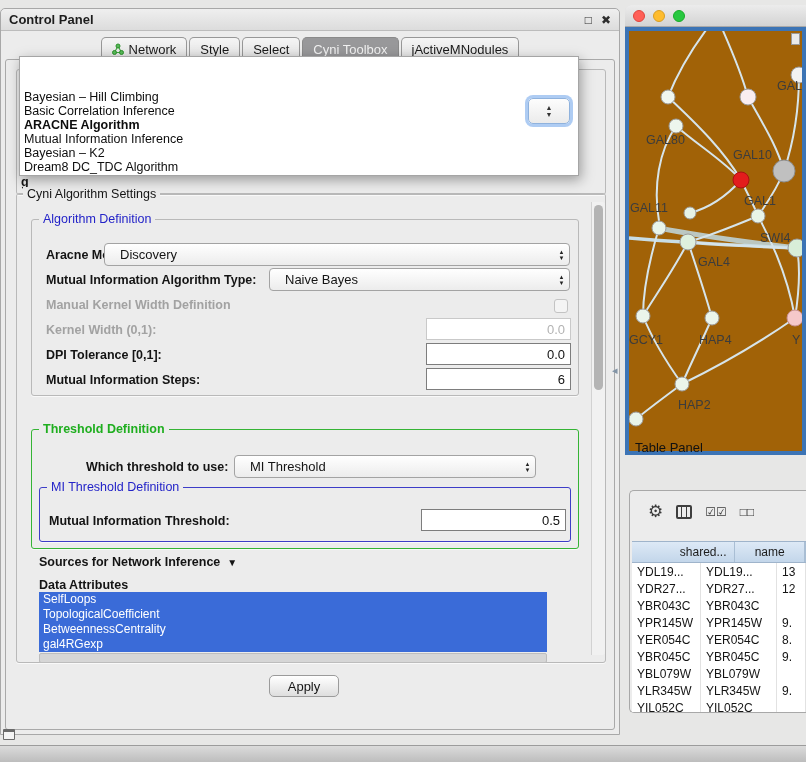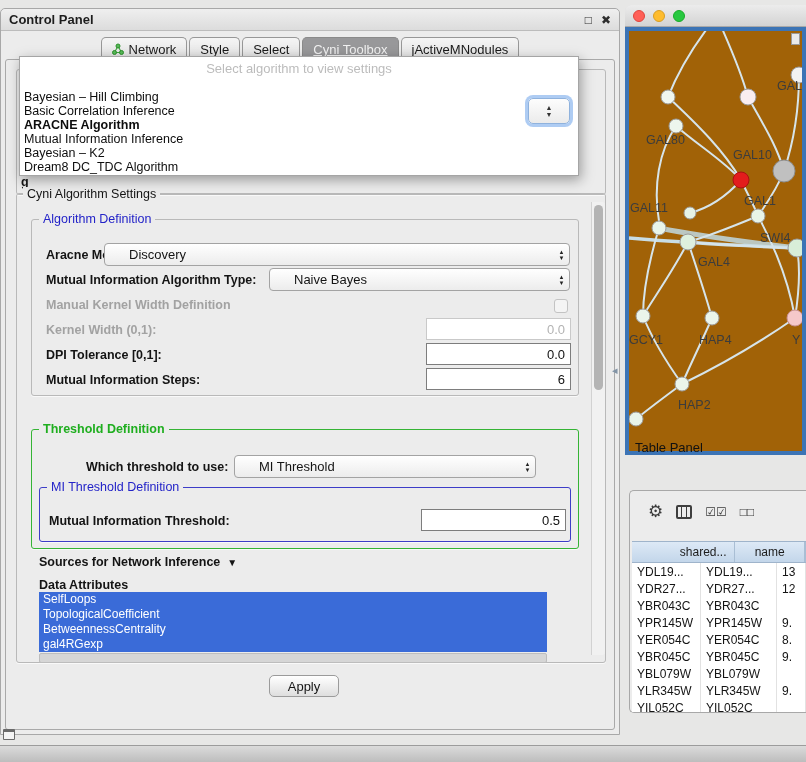--- a/index.html
+++ b/index.html
@@ -8,35 +8,35 @@
   .a { position:absolute; }
 
   
   .cp-window { left:0; top:8px; width:620px; height:727px; background:#ececec; border:1px solid #a8a8a8; border-radius:5px 5px 0 0; }
   .cp-titlebar { left:0; top:0; right:0; height:22px; background:linear-gradient(#efefef,#dcdcdc); border-bottom:1px solid #bcbcbc; border-radius:5px 5px 0 0; display:flex; align-items:center; padding:0 8px; }
   .cp-title { font-size:13px; font-weight:bold; color:#1d1d1d; }
   .cp-controls { margin-left:auto; display:flex; gap:9px; font-size:12px; color:#2e2e2e; }
 
   .tabs { left:0; top:28px; right:0; height:23px; display:flex; justify-content:center; gap:2px; z-index:5; }
   .tab { border:1px solid #979797; border-bottom:none; border-radius:5px 5px 0 0; background:linear-gradient(#f5f5f5,#e1e1e1); padding:4px 10px 0; font-size:13px; display:flex; gap:5px; height:23px; color:#1a1a1a; }
-  .tab.active { background:#98989a; color:#f2f2f2; border-color:#8a8a8a;text-decoration:underline; }
+  .tab.active { background:#98989a; color:#f2f2f2; border-color:#8a8a8a; }
   .tabpanel { left:4px; top:50px; right:4px; bottom:4px; border:1px solid #a9a9a9; border-radius:3px; }
 
   .groupbox { border:1px solid #b9b9b9; border-radius:3px; box-shadow:0 1px 0 rgba(255,255,255,.7); }
   .grouptitle { font-size:12.5px; background:#ececec; padding:0 4px; z-index:2; white-space:nowrap; }
   .blue { color:#2323c8; }
   .green-t { color:#1fae1f; }
   .green-b { border-color:#35b435; }
   .blue-b { border-color:#3d3dc8; }
 
   .blabel { font-size:12.5px; font-weight:bold; white-space:nowrap; line-height:14px; }
   .graylbl { color:#a2a2a2; }
 
   .combo { background:linear-gradient(#ffffff,#ececec); border:1px solid #a3a3a3; border-radius:4px; display:flex; align-items:center; font-size:13px; }
-  .combo .val { flex:1; padding-left:24px; white-space:nowrap; overflow:hidden; }
+  .combo .val { flex:1; padding-left:15px; white-space:nowrap; overflow:hidden; }
   .stepper { width:15px; align-self:stretch; display:flex; flex-direction:column; align-items:center; justify-content:center; font-size:6px; line-height:6px; color:#222; }
 
   .tfield { position:absolute; background:#fff; border:1px solid #7d7d7d; font-size:13px; text-align:right; padding-right:5px; font-family:inherit; color:#111; }
   .tfield:disabled { border-color:#c9c9c9; color:#b3b3b3; background:#fff; }
   .checkbox { background:#f4f4f4; border:1px solid #c3c3c3; border-radius:3px; }
 
   .listitem { height:15px; line-height:15px; background:#3a6bd8; color:#fff; font-size:12px; padding-left:4px; }
   .hscroll { background:#d6d6d6; border:1px solid #bdbdbd; border-radius:2px; }
 
   .applybtn { background:linear-gradient(#ffffff,#dedede); border:1px solid #9b9b9b; border-radius:5px; font-size:13px; display:flex; align-items:center; justify-content:center; }
@@ -200,21 +200,20 @@
     <div class="listitem">TopologicalCoefficient</div>
     <div class="listitem">BetweennessCentrality</div>
     <div class="listitem">gal4RGexp</div>
   </div>
   <div class="a hscroll" style="left:38px; top:644px; width:508px; height:10px;"></div>
 
   <div class="a applybtn" style="left:268px; top:666px; width:70px; height:22px;">Apply</div>
 
 
   <div class="a popup">
-    <div class="popup-placeholder">Select algorithm to view settings</div>
     <div class="popup-opts">
       <div class="popup-opt">Bayesian – Hill Climbing</div>
       <div class="popup-opt">Basic Correlation Inference</div>
       <div class="popup-opt sel">ARACNE Algorithm</div>
       <div class="popup-opt">Mutual Information Inference</div>
       <div class="popup-opt">Bayesian – K2</div>
       <div class="popup-opt">Dream8 DC_TDC Algorithm</div>
     </div>
   </div>
   <div class="a focus-stepper">

